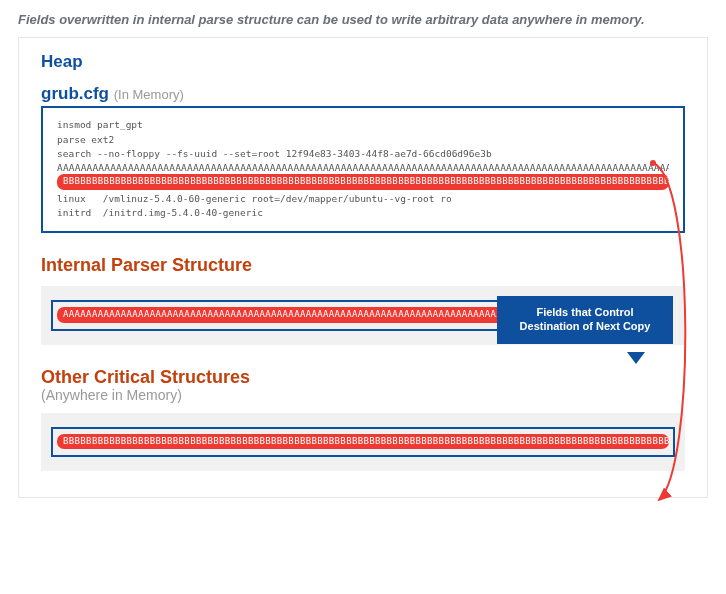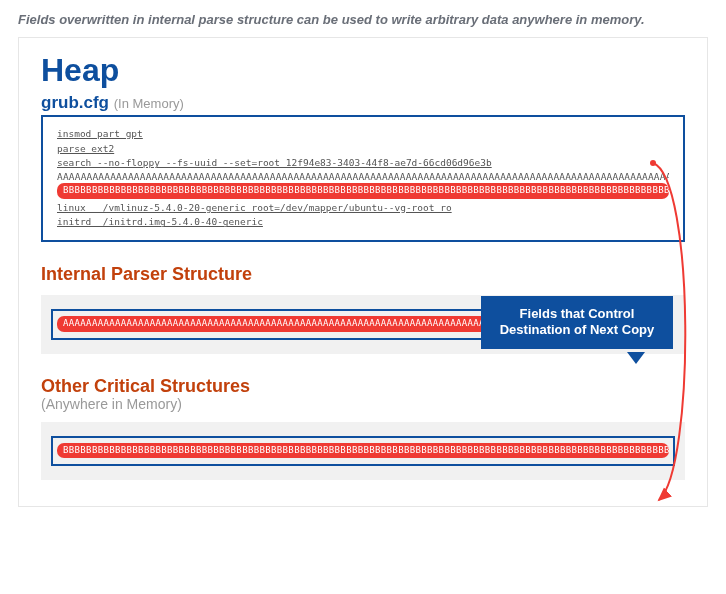--- a/index.html
+++ b/index.html
@@ -19,22 +19,22 @@
   }
   .outer-card {
     border: 1px solid #e6e6e6;
     margin: 0 18px 18px 18px;
     padding: 14px 22px 26px 22px;
     position: relative;
   }
   .heap-title {
     color: #0e4f9e;
     font-weight: 800;
-    font-size: 32px;
-    margin-bottom: 4px;
+    font-size: 17px;
+    margin-bottom: 12px;
   }
   .subheader {
     color: #c2410c;
     font-weight: 700;
     font-size: 18px;
     margin-top: 22px;
   }
   .subheader-line2 {
     color: #999;
     font-size: 14px;
@@ -56,21 +56,20 @@
     border: 2px solid #0e4f9e;
     padding: 10px 14px 10px 14px;
     margin-top: 2px;
   }
   .code {
     font-family: "Menlo","Consolas",monospace;
     font-size: 9.5px;
     color: #555;
     line-height: 1.55;
     white-space: pre;
-    text-decoration: underline;
   }
   .overflow-a {
     font-family: "Menlo","Consolas",monospace;
     font-size: 9.5px;
     color: #555;
     letter-spacing: 0.02em;
     white-space: nowrap;
     overflow: hidden;
   }
   .pill {
@@ -110,24 +109,24 @@
     padding: 4px;
     width: 100%;
   }
   .callout {
     position: absolute;
     right: 34px;
     top: 258px;
     background: #0e4f9e;
     color: #fff;
     font-weight: 700;
-    font-size: 13px;
+    font-size: 11px;
     text-align: center;
     padding: 10px 12px;
-    width: 192px;
+    width: 176px;
     line-height: 1.25;
   }
   .callout-tail {
     position: absolute;
     right: 62px;
     top: 314px;
     width: 0; height: 0;
     border-left: 9px solid transparent;
     border-right: 9px solid transparent;
     border-top: 12px solid #0e4f9e;
@@ -151,21 +150,21 @@
     <span>grub.cfg</span>
     <span class="sub">(In Memory)</span>
   </div>
 
   <div class="buffer-box">
     <div class="code">insmod part_gpt</div>
     <div class="code">parse ext2</div>
     <div class="code">search --no-floppy --fs-uuid --set=root 12f94e83-3403-44f8-ae7d-66cd06d96e3b</div>
     <div class="overflow-a">AAAAAAAAAAAAAAAAAAAAAAAAAAAAAAAAAAAAAAAAAAAAAAAAAAAAAAAAAAAAAAAAAAAAAAAAAAAAAAAAAAAAAAAAAAAAAAAAAAAAAAAAAAAAA</div>
     <div class="pill">BBBBBBBBBBBBBBBBBBBBBBBBBBBBBBBBBBBBBBBBBBBBBBBBBBBBBBBBBBBBBBBBBBBBBBBBBBBBBBBBBBBBBBBBBBBBBBBBBBBBBBBBBBBBBBBBBBBBBBBBBBBBBBBBBBBBBBBBBBBBBBBBBBBBBBBBBBBBBBBB</div>
-    <div class="code">linux   /vmlinuz-5.4.0-20-generic root=/dev/mapper/ubuntu--vg-root ro</div>
+    <div class="code">linux   /vmlinuz-5.4.0-60-generic root=/dev/mapper/ubuntu--vg-root ro</div>
     <div class="code">initrd  /initrd.img-5.4.0-40-generic</div>
   </div>
 
   <div class="subheader">Internal Parser Structure</div>
 
   <div class="grey-block">
     <div class="parser-row">
       <div class="parser-outline left">
         <div class="pill pill-a">AAAAAAAAAAAAAAAAAAAAAAAAAAAAAAAAAAAAAAAAAAAAAAAAAAAAAAAAAAAAAAAAAAAAAAAAAAAAAAAAAAAAAAAAAAAAAAAAAAAAAAAAAAAAAAAAAAAAAAAAAAAAAAAAAAAAAAAAAAAAAAA</div>
       </div>

